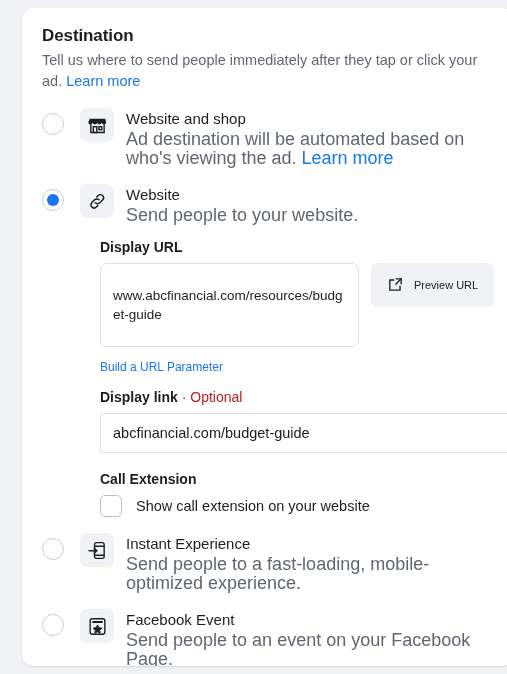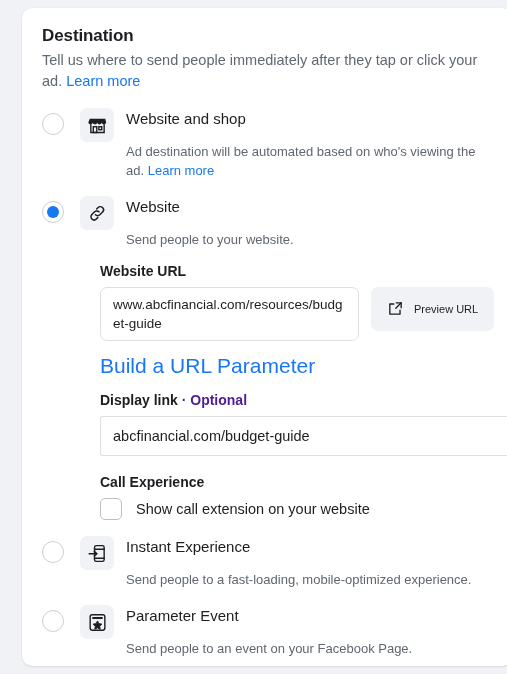--- a/index.html
+++ b/index.html
@@ -75,45 +75,45 @@
     align-items: center;
     justify-content: center;
   }
   .opt-body { flex: 1 1 auto; min-width: 0; padding-top: 1px; }
   .opt-label {
     font-size: 15px;
     color: #1c1e21;
     line-height: 20px;
   }
   .opt-desc {
-    font-size: 13px;
+    font-size: 18px;
     line-height: 19px;
     color: #606770;
-    margin-top: 13px;
+    margin-top: 1px;
     max-width: 368px;
   }
   
   .panel { margin: 14px 0 0 62px; }
   .field-label {
     font-size: 14px;
     font-weight: bold;
     color: #1c1e21;
     margin-bottom: 8px;
   }
   .field-label .optional {
-    font-weight: bold;
-    color: #4c1d95;
+    font-weight: normal;
+    color: #b91c1c;
   }
   .url-row { display: flex; align-items: flex-start; }
   .url-input {
     width: 259px;
     min-height: 54px;
     border: 1px solid #dddfe2;
     border-radius: 7px;
-    padding: 7px 12px;
+    padding: 22px 12px;
     font-size: 13.5px;
     line-height: 19px;
     color: #1c1e21;
     word-break: break-all;
     background: #fff;
     cursor: text;
   }
   .preview-btn {
     margin-left: 12px;
     height: 44px;
@@ -125,21 +125,21 @@
     align-items: center;
     gap: 10px;
     font-size: 11px;
     color: #1c1e21;
     font-family: inherit;
     cursor: pointer;
   }
   .build-link {
     display: inline-block;
     margin-top: 13px;
-    font-size: 21px;
+    font-size: 12px;
     color: #1877f2;
     text-decoration: none;
     cursor: pointer;
   }
   .display-input {
     width: 420px;
     height: 40px;
     border: 1px solid #dddfe2;
     border-radius: 2px;
     padding: 0 12px;
@@ -211,21 +211,21 @@
       </svg>
     </div>
     <div class="opt-body">
       <div class="opt-label">Website</div>
       <div class="opt-desc">Send people to your website.</div>
     </div>
   </div>
 
   <div class="panel">
 
-    <div class="field-label">Website URL</div>
+    <div class="field-label">Display URL</div>
 
     <div class="url-row">
       <div class="url-input">www.abcfinancial.com/resources/budget-guide</div>
       <button class="preview-btn">
         <span>
           <svg width="17" height="17" viewBox="0 0 24 24" fill="none" stroke="#1c1e21" stroke-width="1.9" stroke-linecap="round" stroke-linejoin="round">
             <path d="M13 4h7v7"></path>
             <path d="M20 4l-7.6 7.6"></path>
             <path d="M18.4 14.4V20H4V5.6h5.6"></path>
           </svg>
@@ -237,21 +237,21 @@
     <a class="build-link">Build a URL Parameter</a>
 
     <div class="spacer-20"></div>
 
     <div class="field-label">
       <span>Display link</span>
       <span class="optional">· Optional</span>
     </div>
     <div class="display-input">abcfinancial.com/budget-guide</div>
 
-    <div class="section-head">Call Experience</div>
+    <div class="section-head">Call Extension</div>
     <div class="check-row">
       <div class="checkbox"></div>
       <div class="check-label">Show call extension on your website</div>
     </div>
   </div>
 
   <div class="option">
     <div class="radio"></div>
     <div class="opt-icon">
       <svg width="21" height="21" viewBox="0 0 24 24" fill="none" stroke="#1c1e21" stroke-width="1.6" stroke-linecap="round" stroke-linejoin="round">
@@ -270,18 +270,18 @@
   <div class="option">
     <div class="radio"></div>
     <div class="opt-icon">
       <svg width="21" height="21" viewBox="0 0 24 24" fill="none" stroke="#1c1e21" stroke-width="1.6" stroke-linejoin="round">
         <rect x="3.6" y="3.2" width="16.8" height="17.6" rx="2.4"></rect>
         <path d="M7 6.8h10" stroke-width="2.4" stroke-linecap="round"></path>
         <path d="M12 10.2l1.55 3.15 3.45.5-2.5 2.45.6 3.45-3.1-1.63-3.1 1.63.6-3.45-2.5-2.45 3.45-.5z" fill="#1c1e21" stroke-width="1.1"></path>
       </svg>
     </div>
     <div class="opt-body">
-      <div class="opt-label">Parameter Event</div>
+      <div class="opt-label">Facebook Event</div>
       <div class="opt-desc">Send people to an event on your Facebook Page.</div>
     </div>
   </div>
 
 </div>
 
 </body></html>

